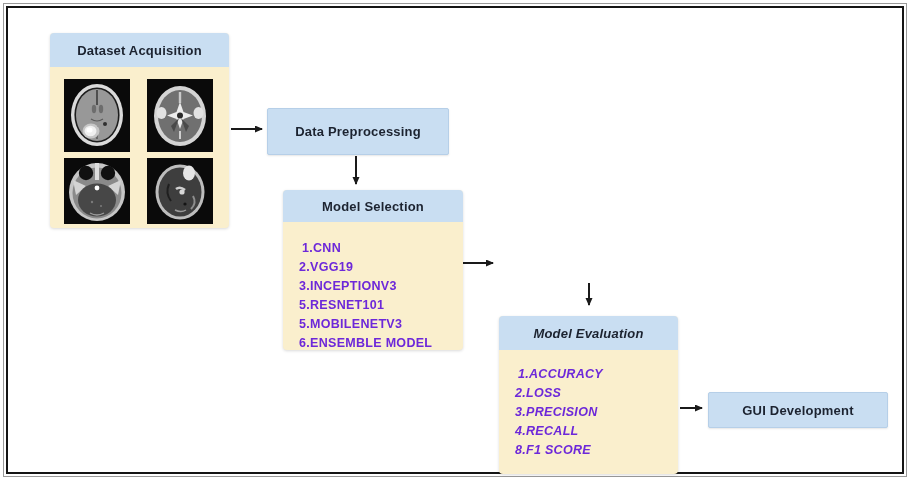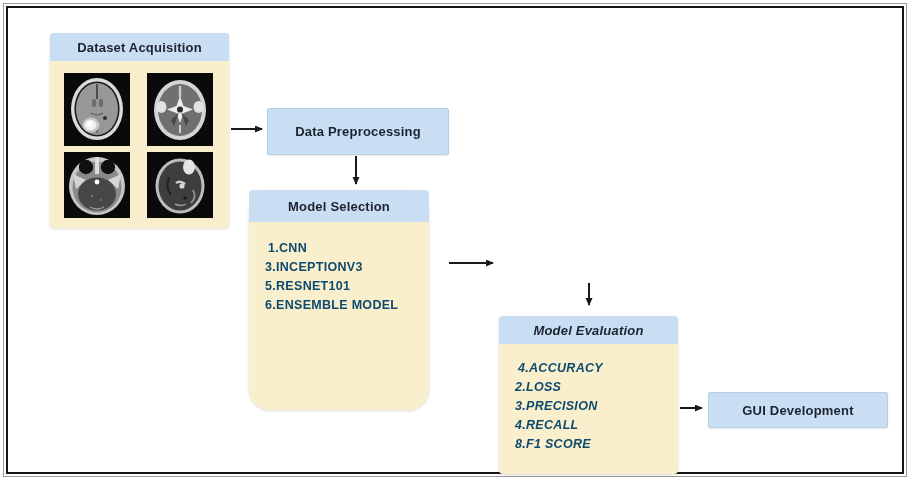--- a/index.html
+++ b/index.html
@@ -10,25 +10,25 @@
   .arrows{position:absolute;left:0;top:0;width:912px;height:482px;pointer-events:none;}
   .arrow-line{stroke:var(--arrow-black,#1a1a1a);stroke-width:2;}
   .arrow-head{fill:var(--arrow-black,#1a1a1a);}
 
   .bluebox{position:absolute;background:var(--header-blue,#c9def2);border:1px solid #b6cfe8;
            border-radius:2px;display:flex;align-items:center;justify-content:center;
            font-weight:bold;font-size:13px;color:var(--text-dark,#1c2330);letter-spacing:.2px;
            box-shadow:0 1px 2px rgba(0,0,0,.10);}
   .group{position:absolute;background:var(--panel-cream,#faefcd);border-radius:4px;
          box-shadow:0 1px 3px rgba(0,0,0,.15);}
-  .group .hdr{height:28px;background:var(--header-blue,#c9def2);border-radius:4px 4px 0 0;
+  .group .hdr{height:34px;background:var(--header-blue,#c9def2);border-radius:4px 4px 0 0;
               display:flex;align-items:center;justify-content:center;font-weight:bold;
               font-size:13px;color:var(--text-dark,#1c2330);letter-spacing:.2px;}
   .list{padding:17px 10px 0 16px;}
-  .list .li{font-size:12.5px;font-weight:bold;color:#0c4a6e;line-height:19px;
+  .list .li{font-size:12.5px;font-weight:bold;color:#6d28d9;line-height:19px;
             letter-spacing:.3px;white-space:nowrap;}
   .list .li:first-child{padding-left:3px;}
 
   .mri-grid{display:grid;grid-template-columns:66px 66px;grid-template-rows:73px 66px;
             column-gap:17px;row-gap:6px;padding:12px 0 0 14px;}
   .mri{width:100%;height:100%;display:block;}
 </style>
 </head>
 <body>
 
@@ -107,35 +107,37 @@
         <path d="M46 38 q4 7 -2 13" stroke="#8d8d8d" stroke-width="2" fill="none"></path>
         <path d="M28 52 q6 3 11 0" stroke="#9a9a9a" stroke-width="1.4" fill="none"></path>
       </svg>
     </div>
   </div>
 
   <div class="bluebox" style="left:267px;top:108px;width:180px;height:45px;">
     <span>Data Preprocessing</span>
   </div>
 
-  <div class="group" style="left:249px;top:190px;width:180px;height:220px;border-radius:21px;">
+  <div class="group" style="left:283px;top:190px;width:180px;height:160px;">
     <div class="hdr" style="height:32px;">Model Selection</div>
     <div class="list">
       <div class="li">1.CNN</div>
+      <div class="li">2.VGG19</div>
       <div class="li">3.INCEPTIONV3</div>
       <div class="li">5.RESNET101</div>
+      <div class="li">5.MOBILENETV3</div>
       <div class="li">6.ENSEMBLE MODEL</div>
     </div>
   </div>
 
 
   <div class="group" style="left:499px;top:316px;width:179px;height:158px;font-style:italic;">
     <div class="hdr">Model Evaluation</div>
     <div class="list" style="padding-top:15px;">
-      <div class="li">4.ACCURACY</div>
+      <div class="li">1.ACCURACY</div>
       <div class="li">2.LOSS</div>
       <div class="li">3.PRECISION</div>
       <div class="li">4.RECALL</div>
       <div class="li">8.F1 SCORE</div>
     </div>
   </div>
 
   <div class="bluebox" style="left:708px;top:392px;width:178px;height:34px;">
     <span>GUI Development</span>
   </div>

